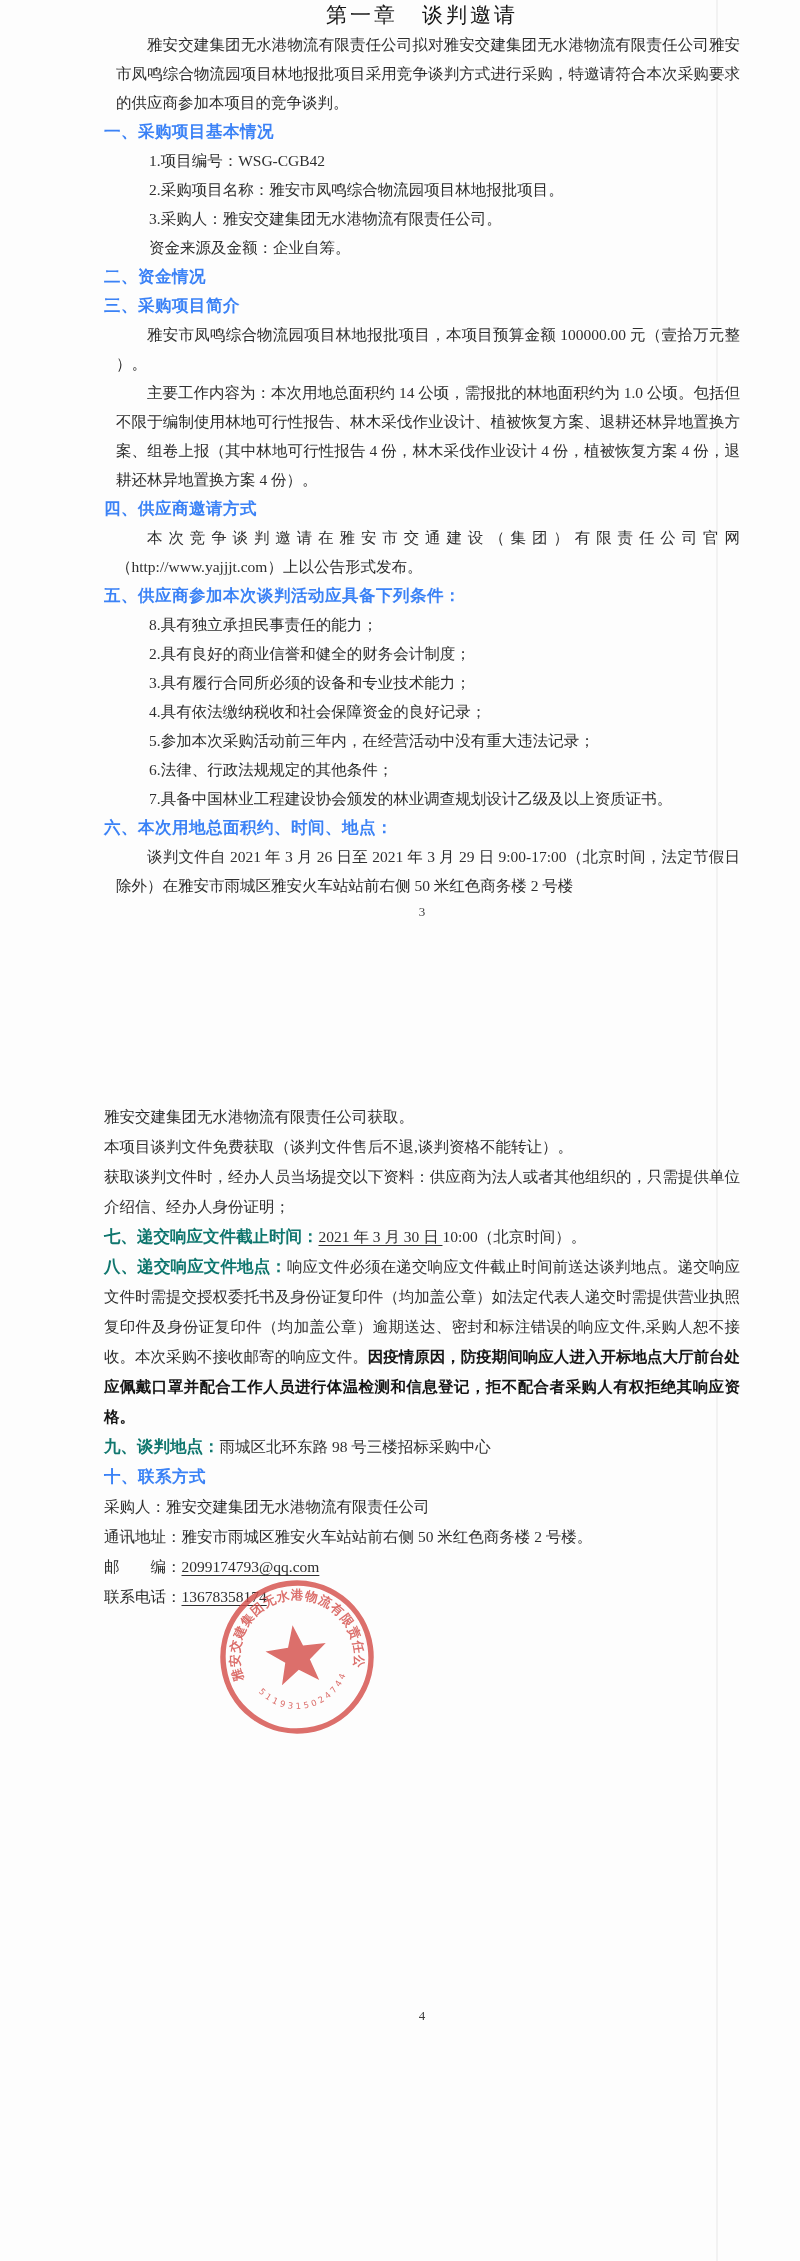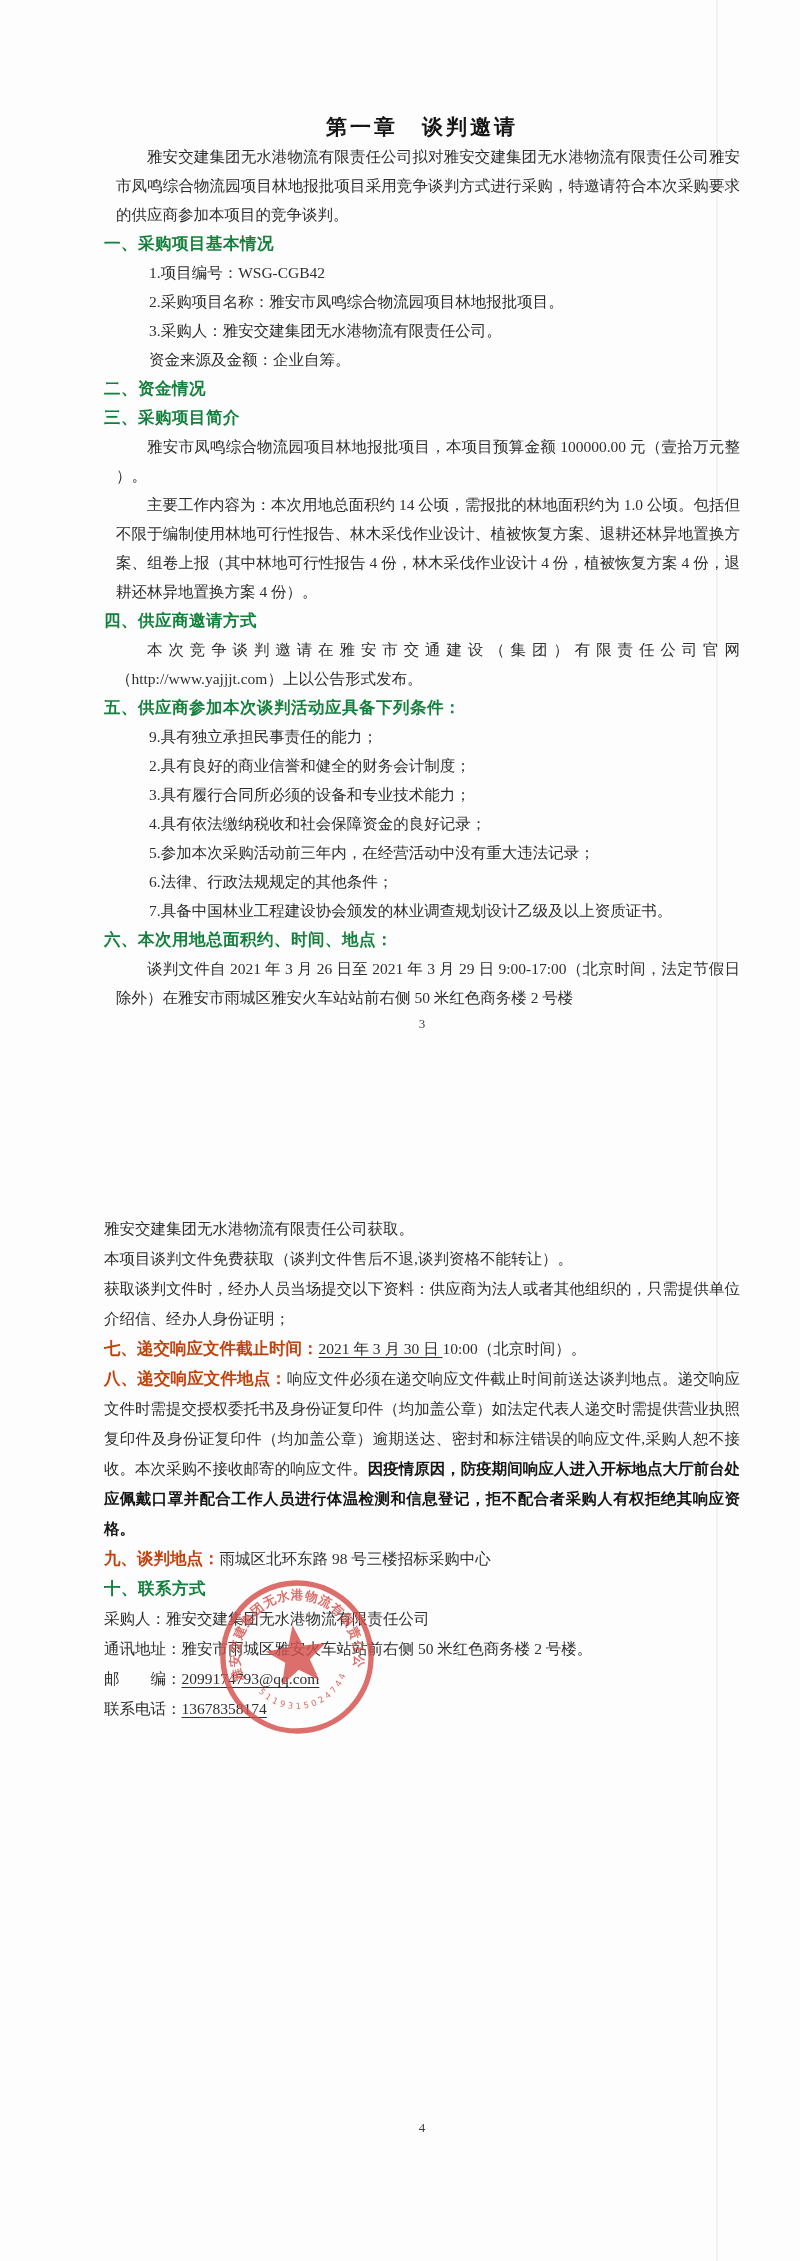--- a/index.html
+++ b/index.html
@@ -2,29 +2,29 @@
 <html><head>
 <meta charset="utf-8">
 <style>
   html,body{margin:0;padding:0;background:#ffffff;}
   .page{
     position:relative;width:800px;height:2261px;background:#fdfdfd;overflow:hidden;
     font-family:"Liberation Serif","DejaVu Serif",serif;
   }
   #doc{position:absolute;left:104px;top:0;width:636px;}
   .blk{font-size:15.5px;line-height:29px;color:#2e2e2e;text-align:justify;}
-  .t-title{padding-top:112px;text-align:center;font-size:21px;line-height:30px;
-           font-weight:bold;color:#161616;letter-spacing:3px;}
-  .t-h{font-weight:bold;font-size:16.5px;color:#15803d;letter-spacing:0.5px;}
+  .t-title{text-align:center;font-size:21px;line-height:30px;
+           font-weight:normal;color:#161616;letter-spacing:3px;}
+  .t-h{font-weight:bold;font-size:16.5px;color:#3b82f6;letter-spacing:0.5px;}
   .t-num{text-align:center;font-size:13px;line-height:24px;color:#3c3c3c;}
   .t-gap{width:100%;}
   .ind{text-indent:31px;margin-left:12px;}
   .ind2{text-indent:45px;}
   .p2{line-height:30px;}
-  .rh{font-weight:bold;font-size:16.5px;color:#c2410c;}
+  .rh{font-weight:bold;font-size:16.5px;color:#0f766e;}
   .rb{font-weight:bold;color:#161616;}
   .ru{text-decoration:underline;text-underline-offset:3px;margin-top:40px;}
   .scanline{position:absolute;top:0;bottom:0;width:2px;background:rgba(0,0,0,0.045);}
   .stamp{position:absolute;width:170px;height:170px;opacity:0.82;
          transform:rotate(-8deg);pointer-events:none;}
 </style>
 </head>
 <body>
 
 <div class="page">
@@ -36,21 +36,21 @@
       <div class="blk t-p ind2"><span>2.采购项目名称：雅安市凤鸣综合物流园项目林地报批项目。</span></div>
       <div class="blk t-p ind2"><span>3.采购人：雅安交建集团无水港物流有限责任公司。</span></div>
       <div class="blk t-p ind2"><span>资金来源及金额：企业自筹。</span></div>
       <div class="blk t-h"><span>二、资金情况</span></div>
       <div class="blk t-h"><span>三、采购项目简介</span></div>
       <div class="blk t-p ind"><span>雅安市凤鸣综合物流园项目林地报批项目，本项目预算金额 100000.00 元（壹拾万元整 ）。</span></div>
       <div class="blk t-p ind"><span>主要工作内容为：本次用地总面积约 14 公顷，需报批的林地面积约为 1.0 公顷。包括但不限于编制使用林地可行性报告、林木采伐作业设计、植被恢复方案、退耕还林异地置换方案、组卷上报（其中林地可行性报告 4 份，林木采伐作业设计 4 份，植被恢复方案 4 份，退耕还林异地置换方案 4 份）。</span></div>
       <div class="blk t-h"><span>四、供应商邀请方式</span></div>
       <div class="blk t-p ind"><span>本次竞争谈判邀请在雅安市交通建设（集团）有限责任公司官网（http://www.yajjjt.com）上以公告形式发布。</span></div>
       <div class="blk t-h"><span>五、供应商参加本次谈判活动应具备下列条件：</span></div>
-      <div class="blk t-p ind2"><span>9.具有独立承担民事责任的能力；</span></div>
+      <div class="blk t-p ind2"><span>8.具有独立承担民事责任的能力；</span></div>
       <div class="blk t-p ind2"><span>2.具有良好的商业信誉和健全的财务会计制度；</span></div>
       <div class="blk t-p ind2"><span>3.具有履行合同所必须的设备和专业技术能力；</span></div>
       <div class="blk t-p ind2"><span>4.具有依法缴纳税收和社会保障资金的良好记录；</span></div>
       <div class="blk t-p ind2"><span>5.参加本次采购活动前三年内，在经营活动中没有重大违法记录；</span></div>
       <div class="blk t-p ind2"><span>6.法律、行政法规规定的其他条件；</span></div>
       <div class="blk t-p ind2"><span>7.具备中国林业工程建设协会颁发的林业调查规划设计乙级及以上资质证书。</span></div>
       <div class="blk t-h"><span>六、本次用地总面积约、时间、地点：</span></div>
       <div class="blk t-p ind"><span>谈判文件自 2021 年 3 月 26 日至 2021 年 3 月 29 日 9:00-17:00（北京时间，法定节假日除外）在雅安市雨城区雅安火车站站前右侧 50 米红色商务楼 2 号楼</span></div>
       <div class="blk t-num"><span>3</span></div>
       <div class="blk t-gap" style="height: 178px;"></div>

